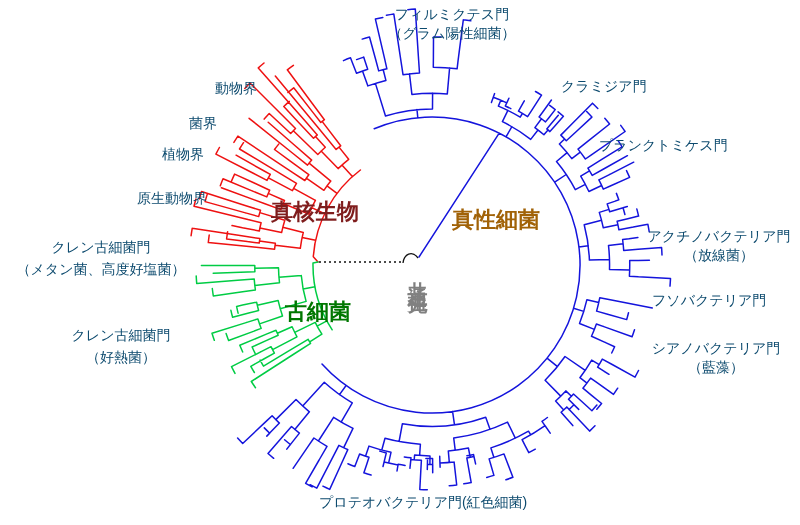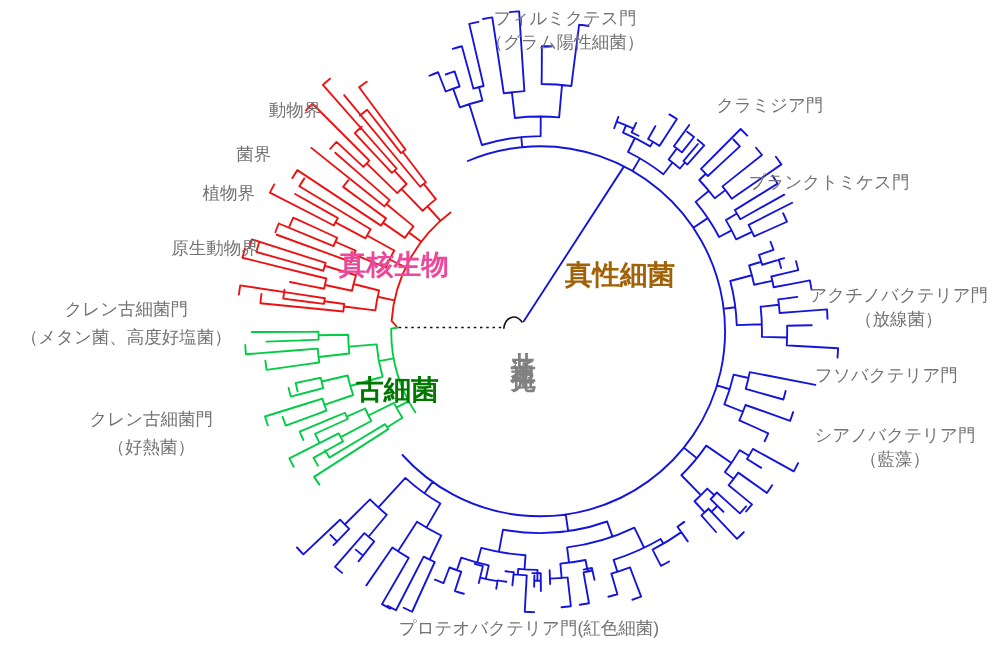--- a/index.html
+++ b/index.html
@@ -1,21 +1,21 @@
 <!DOCTYPE html>
 <html><head>
 <meta charset="utf-8">
 <style>
   html,body{margin:0;padding:0;background:#fff;}
   #stage{
     position:relative;width:800px;height:525px;background:#fff;overflow:hidden;
     font-family:"Liberation Sans","DejaVu Sans",sans-serif;
   }
   #tree-svg{position:absolute;left:0;top:0;}
-  .lbl{position:absolute;font-size:14px;color:#737373;line-height:19px;white-space:nowrap;}
+  .lbl{position:absolute;font-size:14px;color:#0c4a6e;line-height:19px;white-space:nowrap;}
   .lbl.center{text-align:center;white-space:normal;}
   .domain-lbl{position:absolute;font-size:22px;font-weight:bold;white-space:nowrap;}
   #lbl-ancestor{
     position:absolute;writing-mode:vertical-rl;text-orientation:upright;
     font-size:20px;font-weight:bold;letter-spacing:4px;
   }
 </style>
 </head>
 <body>
 
@@ -26,21 +26,21 @@
     <path id="path-eukaryote" fill="none" stroke-width="1.5" stroke-linecap="round" stroke-linejoin="round" d="M 318 262 L 313.3 256.7 M 313.3 256.7 A 119.0 119.0 0 0 1 360.4 170.0 M 315.6 240.3 L 302.1 237.4 M 300.3 248.3 A 132.8 132.8 0 0 1 303.3 232.4 M 300.3 248.3 L 275.1 245.2 M 274.6 249.2 A 158.2 158.2 0 0 1 275.4 243.2 M 274.6 249.2 L 248.9 246.6 M 248.9 246.6 L 208.3 242.6 M 208.3 242.6 A 224.8 224.8 0 0 1 209.2 235.1 M 275.4 243.2 L 259.5 241.0 M 259.2 243.1 A 174.1 174.1 0 0 1 259.9 238.6 M 259.2 243.1 L 247.3 241.6 M 247.3 241.6 L 226.6 238.9 M 226.6 238.9 A 207.1 207.1 0 0 1 227.6 231.8 M 259.9 238.6 L 238.4 235.3 M 238.4 235.3 L 192.2 228.3 M 192.2 228.3 A 242.6 242.6 0 0 0 191.1 235.7 M 303.3 232.4 L 282.8 227.2 M 281.6 232.6 A 153.9 153.9 0 0 1 284.8 220.2 M 281.6 232.6 L 259.9 228.0 M 259.3 231.0 A 176.1 176.1 0 0 1 261.1 222.8 M 259.3 231.0 L 242.4 227.7 M 242.4 227.7 L 232.0 225.6 M 261.1 222.8 L 247.9 219.6 M 247.9 219.6 L 194.0 206.2 M 194.0 206.2 A 245.2 245.2 0 0 1 195.9 199.0 M 284.8 220.2 L 259.8 212.6 M 258.7 216.6 A 180.0 180.0 0 0 1 260.5 210.3 M 258.7 216.6 L 245.5 212.9 M 245.5 212.9 L 205.1 201.6 M 205.1 201.6 A 235.6 235.6 0 0 1 207.2 194.4 M 260.5 210.3 L 245.9 205.7 M 245.9 205.7 L 201.5 191.5 M 201.5 191.5 A 241.9 241.9 0 0 0 199.4 198.7 M 324.6 213.8 L 311.7 207.6 M 308.8 214.1 A 133.3 133.3 0 0 1 315.4 200.4 M 308.8 214.1 L 283.2 203.5 M 280.9 209.6 A 161.0 161.0 0 0 1 284.5 200.5 M 280.9 209.6 L 264.9 203.7 M 264.9 203.7 L 221.4 187.8 M 284.5 200.5 L 268.3 193.4 M 266.8 196.9 A 178.7 178.7 0 0 1 269.7 190.2 M 266.8 196.9 L 252.7 191.1 M 252.7 191.1 L 223.0 178.8 M 223.0 178.8 A 226.1 226.1 0 0 0 220.3 185.8 M 269.7 190.2 L 253.7 182.8 M 253.7 182.8 L 234.6 174.1 M 234.6 174.1 A 217.3 217.3 0 0 0 231.6 180.9 M 315.4 200.4 L 293.6 188.4 M 292.4 190.7 A 158.2 158.2 0 0 1 296.5 183.4 M 292.4 190.7 L 268.4 177.9 M 267.0 180.4 A 185.4 185.4 0 0 1 270.3 174.4 M 267.0 180.4 L 252.8 173.0 M 252.8 173.0 L 215.9 154.1 M 215.9 154.1 A 242.9 242.9 0 0 1 219.4 147.5 M 270.3 174.4 L 263.3 170.5 M 263.3 170.5 L 236.1 155.2 M 296.5 183.4 L 282.0 174.6 M 282.0 174.6 L 239.5 149.0 M 239.5 149.0 A 224.7 224.7 0 0 1 243.5 142.7 M 337.0 193.4 L 327.0 185.9 M 323.9 190.3 A 131.4 131.4 0 0 1 330.8 181.1 M 323.9 190.3 L 306.3 178.1 M 304.8 180.5 A 152.8 152.8 0 0 1 308.8 174.7 M 304.8 180.5 L 293.9 173.3 M 293.9 173.3 L 237.9 136.1 M 237.9 136.1 A 233.0 233.0 0 0 0 233.9 142.4 M 308.8 174.7 L 289.6 160.6 M 289.6 160.6 L 274.5 149.5 M 274.5 149.5 A 195.3 195.3 0 0 1 278.7 144.1 M 330.8 181.1 L 309.1 163.2 M 307.5 165.1 A 159.6 159.6 0 0 1 311.7 160.1 M 307.5 165.1 L 292.4 153.0 M 292.4 153.0 L 249.1 118.3 M 311.7 160.1 L 292.6 143.5 M 292.6 143.5 L 268.2 122.2 M 352.4 176.6 L 341.9 165.0 M 338.1 168.6 A 134.6 134.6 0 0 1 348.7 159.3 M 338.1 168.6 L 321.1 151.1 M 317.8 154.5 A 158.9 158.9 0 0 1 325.3 147.2 M 317.8 154.5 L 293.3 130.7 M 290.7 133.5 A 193.0 193.0 0 0 1 295.5 128.5 M 290.7 133.5 L 277.8 121.5 M 277.8 121.5 L 269.2 113.5 M 269.2 113.5 A 222.3 222.3 0 0 0 264.2 119.1 M 295.5 128.5 L 286.8 119.8 M 286.8 119.8 L 250.0 83.0 M 250.0 83.0 A 257.4 257.4 0 0 0 244.8 88.4 M 325.3 147.2 L 315.5 136.5 M 313.5 138.3 A 173.4 173.4 0 0 1 317.3 134.9 M 313.5 138.3 L 294.2 117.7 M 294.2 117.7 L 283.8 106.5 M 283.8 106.5 A 217.0 217.0 0 0 1 289.3 101.4 M 317.3 134.9 L 306.5 122.6 M 306.5 122.6 L 258.3 67.9 M 258.3 67.9 A 262.7 262.7 0 0 1 264.0 63.0 M 348.7 159.3 L 339.0 147.1 M 336.1 149.4 A 150.2 150.2 0 0 1 340.7 145.8 M 336.1 149.4 L 317.2 126.6 M 317.2 126.6 L 275.3 76.1 M 340.7 145.8 L 322.1 121.4 M 320.8 122.5 A 180.8 180.8 0 0 1 324.4 119.7 M 320.8 122.5 L 313.3 112.9 M 313.3 112.9 L 293.7 87.8 M 293.7 87.8 A 224.8 224.8 0 0 0 287.9 92.5 M 324.4 119.7 L 311.2 102.0 M 311.2 102.0 L 287.3 69.8 M 287.3 69.8 A 243.0 243.0 0 0 1 293.4 65.4 " stroke="#ee1111"></path>
     <path id="path-archaea" fill="none" stroke-width="1.5" stroke-linecap="round" stroke-linejoin="round" d="M 318 262 L 313.0 262.9 M 313.0 262.9 A 119.0 119.0 0 0 0 332.2 329.8 M 315.0 286.7 L 303.1 288.9 M 306.1 301.4 A 131.1 131.1 0 0 1 301.3 275.5 M 306.1 301.4 L 280.2 308.8 M 282.5 316.0 A 158.0 158.0 0 0 1 278.1 300.4 M 282.5 316.0 L 259.5 323.9 M 261.2 328.4 A 182.2 182.2 0 0 1 257.9 318.9 M 261.2 328.4 L 254.1 331.1 M 254.1 331.1 L 228.6 340.5 M 228.6 340.5 A 217.0 217.0 0 0 1 226.1 333.5 M 257.9 318.9 L 246.1 322.6 M 246.1 322.6 L 212.0 333.2 M 212.0 333.2 A 230.3 230.3 0 0 0 214.3 340.3 M 278.1 300.4 L 257.3 305.2 M 258.6 310.5 A 179.3 179.3 0 0 1 256.6 302.2 M 258.6 310.5 L 249.7 312.8 M 249.7 312.8 L 232.6 317.3 M 232.6 317.3 A 206.1 206.1 0 0 1 230.9 310.3 M 256.6 302.2 L 242.6 305.1 M 242.6 305.1 L 236.6 306.4 M 236.6 306.4 A 199.8 199.8 0 0 0 238.1 313.2 M 301.3 275.5 L 278.9 277.3 M 279.5 282.8 A 153.6 153.6 0 0 1 278.5 267.8 M 279.5 282.8 L 254.8 285.6 M 255.4 290.0 A 178.4 178.4 0 0 1 254.2 278.9 M 255.4 290.0 L 244.4 291.5 M 244.4 291.5 L 213.3 295.9 M 213.3 295.9 A 220.9 220.9 0 0 1 212.3 288.5 M 254.2 278.9 L 237.6 280.2 M 237.6 280.2 L 196.7 283.4 M 196.7 283.4 A 236.0 236.0 0 0 1 196.2 275.9 M 278.5 267.8 L 254.8 268.2 M 254.9 271.7 A 177.2 177.2 0 0 1 254.8 265.4 M 254.9 271.7 L 240.5 272.3 M 240.5 272.3 L 213.2 273.3 M 254.8 265.4 L 245.7 265.5 M 245.7 265.5 L 201.4 265.6 M 326.9 320.9 L 317.1 326.1 M 321.9 334.2 A 130.1 130.1 0 0 1 315.2 322.3 M 321.9 334.2 L 309.7 341.8 M 310.6 343.3 A 144.4 144.4 0 0 1 308.1 339.3 M 310.6 343.3 L 293.2 354.5 M 293.2 354.5 L 251.3 381.5 M 251.3 381.5 A 215.0 215.0 0 0 0 255.5 387.7 M 308.1 339.3 L 286.3 352.4 M 286.3 352.4 L 263.5 366.1 M 263.5 366.1 A 196.5 196.5 0 0 1 260.1 360.1 M 315.2 322.3 L 294.7 332.4 M 297.0 336.8 A 152.9 152.9 0 0 1 292.1 326.8 M 297.0 336.8 L 272.6 349.7 M 274.4 353.1 A 180.6 180.6 0 0 1 271.0 346.7 M 274.4 353.1 L 263.8 359.0 M 263.8 359.0 L 250.8 366.3 M 250.8 366.3 A 207.6 207.6 0 0 0 254.4 372.5 M 271.0 346.7 L 260.7 351.9 M 260.7 351.9 L 231.5 366.7 M 231.5 366.7 A 224.8 224.8 0 0 0 235.0 373.4 M 292.1 326.8 L 277.4 333.3 M 278.2 335.2 A 169.1 169.1 0 0 1 276.0 330.2 M 278.2 335.2 L 268.9 339.4 M 268.9 339.4 L 252.1 347.0 M 252.1 347.0 A 197.7 197.7 0 0 0 255.1 353.3 M 276.0 330.2 L 267.0 333.9 M 267.0 333.9 L 239.8 345.3 M 239.8 345.3 A 208.3 208.3 0 0 0 242.7 352.0 " stroke="#00cc44"></path>
     <path id="path-rootdash" fill="none" stroke-width="1.3" stroke-dasharray="2 3" d="M 319 262 L 403 262" stroke="#111111"></path>
     <path id="path-rootmark" fill="none" stroke-width="1.3" d="M 403 263 C 404 254 412 250 418 258" stroke="#111111"></path>
   </svg>
 
   <div class="lbl center" style="left:352px;top:5px;width:200px;">
     <div>フィルミクテス門</div>
     <div>（グラム陽性細菌）</div>
   </div>
-  <div class="lbl" style="left:573px;top:77px;font-family:Liberation Mono, monospace;">クラミジア門</div>
+  <div class="lbl" style="left:561px;top:77px;">クラミジア門</div>
   <div class="lbl" style="left:599px;top:136px;">プランクトミケス門</div>
   <div class="lbl center" style="left:640px;top:227px;width:158px;">
     <div>アクチノバクテリア門</div>
     <div>（放線菌）</div>
   </div>
   <div class="lbl" style="left:652px;top:291px;">フソバクテリア門</div>
   <div class="lbl center" style="left:646px;top:339px;width:140px;">
     <div>シアノバクテリア門</div>
     <div>（藍藻）</div>
   </div>
@@ -53,17 +53,17 @@
 
   <div class="lbl center" style="left:12px;top:238px;width:178px;">
     <div>クレン古細菌門</div>
     <div style="margin-top:3px;">（メタン菌、高度好塩菌）</div>
   </div>
   <div class="lbl center" style="left:45px;top:326px;width:152px;">
     <div>クレン古細菌門</div>
     <div style="margin-top:3px;">（好熱菌）</div>
   </div>
 
-  <div class="domain-lbl" id="lbl-eukaryote" style="left: 271px; top: 197px; color: #ec4899;">真核生物</div>
+  <div class="domain-lbl" id="lbl-eukaryote" style="left: 271px; top: 197px; color: #7f1d1d;">真核生物</div>
   <div class="domain-lbl" id="lbl-bacteria" style="left: 452px; top: 205px; color: #a16207;">真性細菌</div>
   <div class="domain-lbl" id="lbl-archaea" style="left: 285px; top: 297px; color: rgb(0, 119, 0);">古細菌</div>
   <div id="lbl-ancestor" style="left: 405px; top: 266px; color: rgb(128, 128, 128);">共通祖先</div>
 </div>
 
 </body></html>

